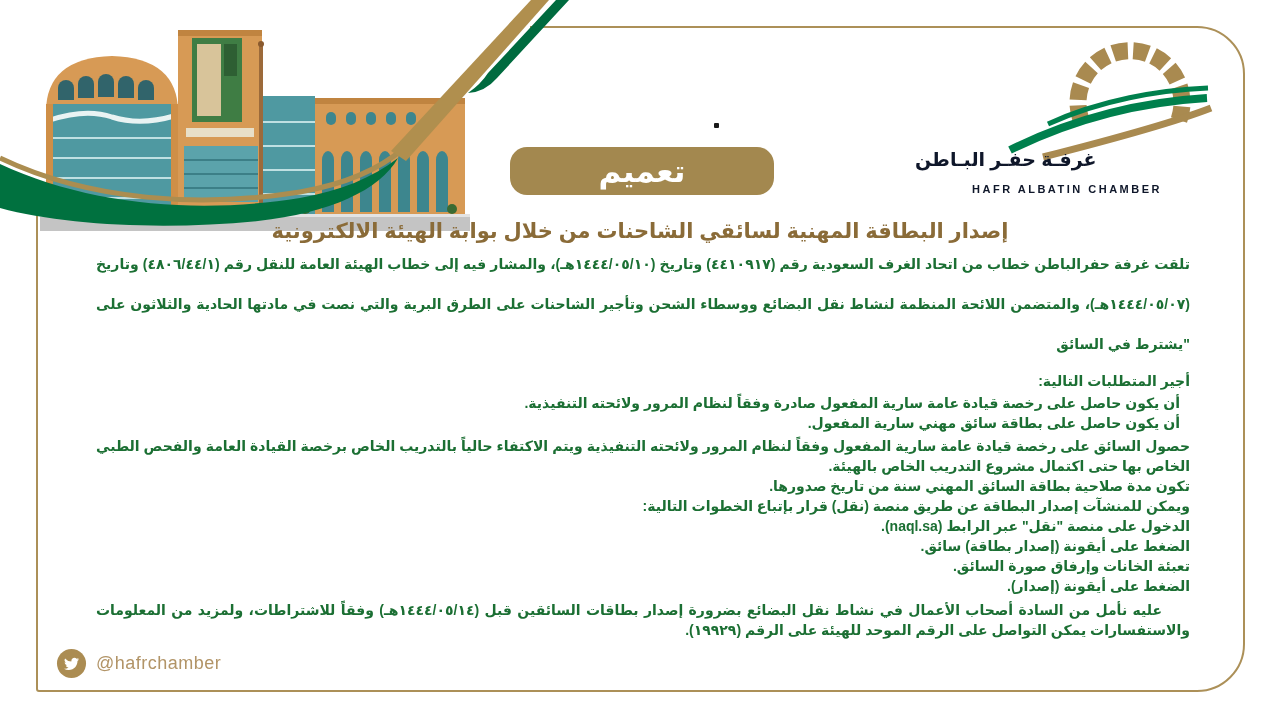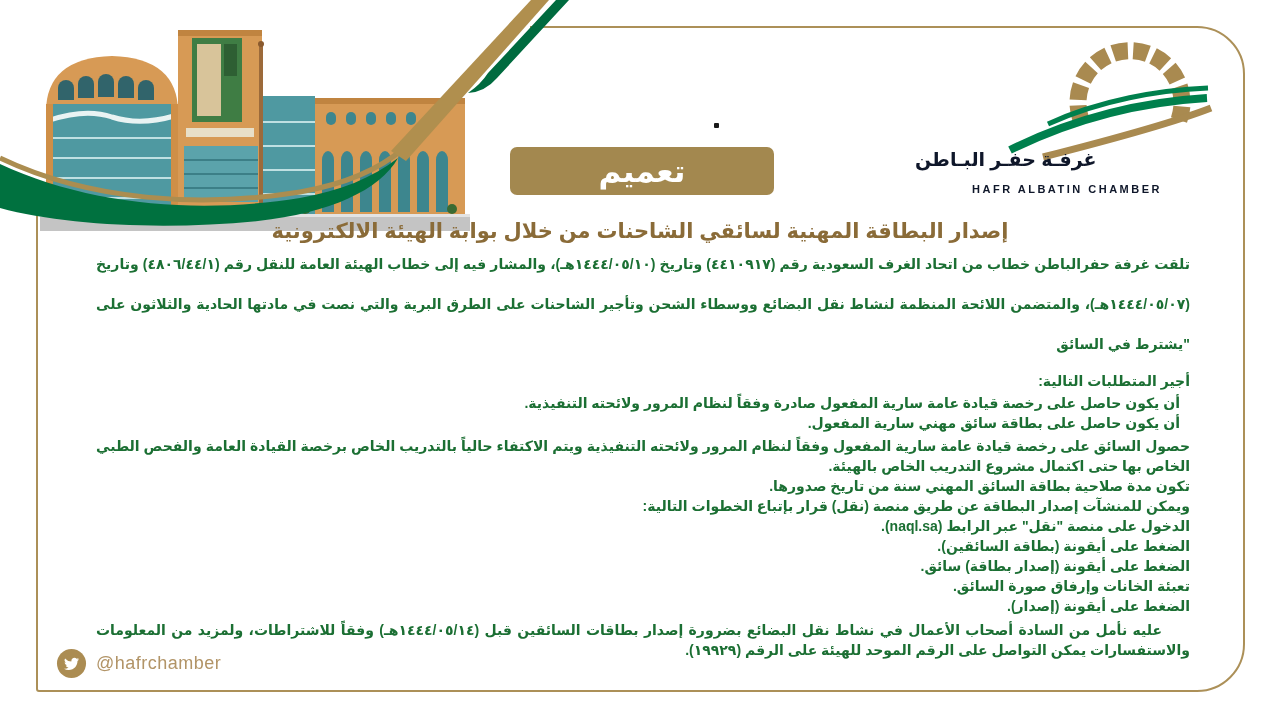--- a/index.html
+++ b/index.html
@@ -5,21 +5,21 @@
   html,body{margin:0;padding:0;background:#fff;}
   .page{position:relative;width:1280px;height:720px;background:#ffffff;overflow:hidden;
         font-family:"Liberation Sans","DejaVu Sans",sans-serif;}
   
   .frame{position:absolute;left:36px;top:26px;width:1205px;height:662px;
          border:2px solid #ac9058;border-radius:3px 48px 48px 3px;}
   
   .decor{position:absolute;left:0;top:0;pointer-events:none;}
   
   .stamp{position:absolute;left:510px;top:147px;width:264px;height:48px;background:#a3884f;
-         border-radius:7px;color:#ffffff;font-size:31px;font-weight:bold;display:flex;
+         border-radius:17px;color:#ffffff;font-size:31px;font-weight:bold;display:flex;
          align-items:center;justify-content:center;}
   .stray-dot{position:absolute;left:714px;top:123px;width:5px;height:5px;background:#1a1a1a;border-radius:1px;}
   
   .title{position:absolute;left:0;right:0;top:205px;text-align:center;color:#8a6b38;
          font-size:21px;font-weight:bold;direction:rtl;}
   
   .body-wrap{position:absolute;right:90px;left:96px;top:244px;direction:rtl;color:#1b6f33;
              font-size:14px;font-weight:bold;}
   .body-line{text-align:justify;text-align-last:right;line-height:20px;}
   .p1{line-height:40px;margin-bottom:5px;}
@@ -137,21 +137,20 @@
 
   <div class="body-wrap">
       <div class="body-line p1">تلقت غرفة حفرالباطن خطاب من اتحاد الغرف السعودية رقم (٤٤١٠٩١٧) وتاريخ (١٤٤٤/٠٥/١٠هـ)، والمشار فيه إلى خطاب الهيئة العامة للنقل رقم (٤٨٠٦/٤٤/١) وتاريخ (١٤٤٤/٠٥/٠٧هـ)، والمتضمن اللائحة المنظمة لنشاط نقل البضائع ووسطاء الشحن وتأجير الشاحنات على الطرق البرية والتي نصت في مادتها الحادية والثلاثون على "يشترط في السائق</div>
       <div class="body-line lead">أجير المتطلبات التالية:</div>
       <div class="body-line req">أن يكون حاصل على رخصة قيادة عامة سارية المفعول صادرة وفقاً لنظام المرور ولائحته التنفيذية.</div>
       <div class="body-line req gap-b">أن يكون حاصل على بطاقة سائق مهني سارية المفعول.</div>
       <div class="body-line ">حصول السائق على رخصة قيادة عامة سارية المفعول وفقاً لنظام المرور ولائحته التنفيذية ويتم الاكتفاء حالياً بالتدريب الخاص برخصة القيادة العامة والفحص الطبي الخاص بها حتى اكتمال مشروع التدريب الخاص بالهيئة.</div>
       <div class="body-line ">تكون مدة صلاحية بطاقة السائق المهني سنة من تاريخ صدورها.</div>
       <div class="body-line ">ويمكن للمنشآت إصدار البطاقة عن طريق منصة (نقل) قرار بإتباع الخطوات التالية:</div>
       <div class="body-line ">الدخول على منصة "نقل" عبر الرابط (naql.sa).</div>
-      <div class="body-line ">الضغط على أيقونة (بطاقة السائقين).</div>
       <div class="body-line ">الضغط على أيقونة (إصدار بطاقة) سائق.</div>
       <div class="body-line ">تعبئة الخانات وإرفاق صورة السائق.</div>
       <div class="body-line ">الضغط على أيقونة (إصدار).</div>
       <div class="body-line final">عليه نأمل من السادة أصحاب الأعمال في نشاط نقل البضائع بضرورة إصدار بطاقات السائقين قبل (١٤٤٤/٠٥/١٤هـ) وفقاً للاشتراطات، ولمزيد من المعلومات والاستفسارات يمكن التواصل على الرقم الموحد للهيئة على الرقم (١٩٩٢٩).</div>
     </div>
 
   <div class="footer">
     <svg class="tw-circle" viewBox="0 0 32 32">
       <circle cx="16" cy="16" r="15" fill="#ab8c52"></circle>
       <g transform="translate(7.2,8) scale(0.72)">

